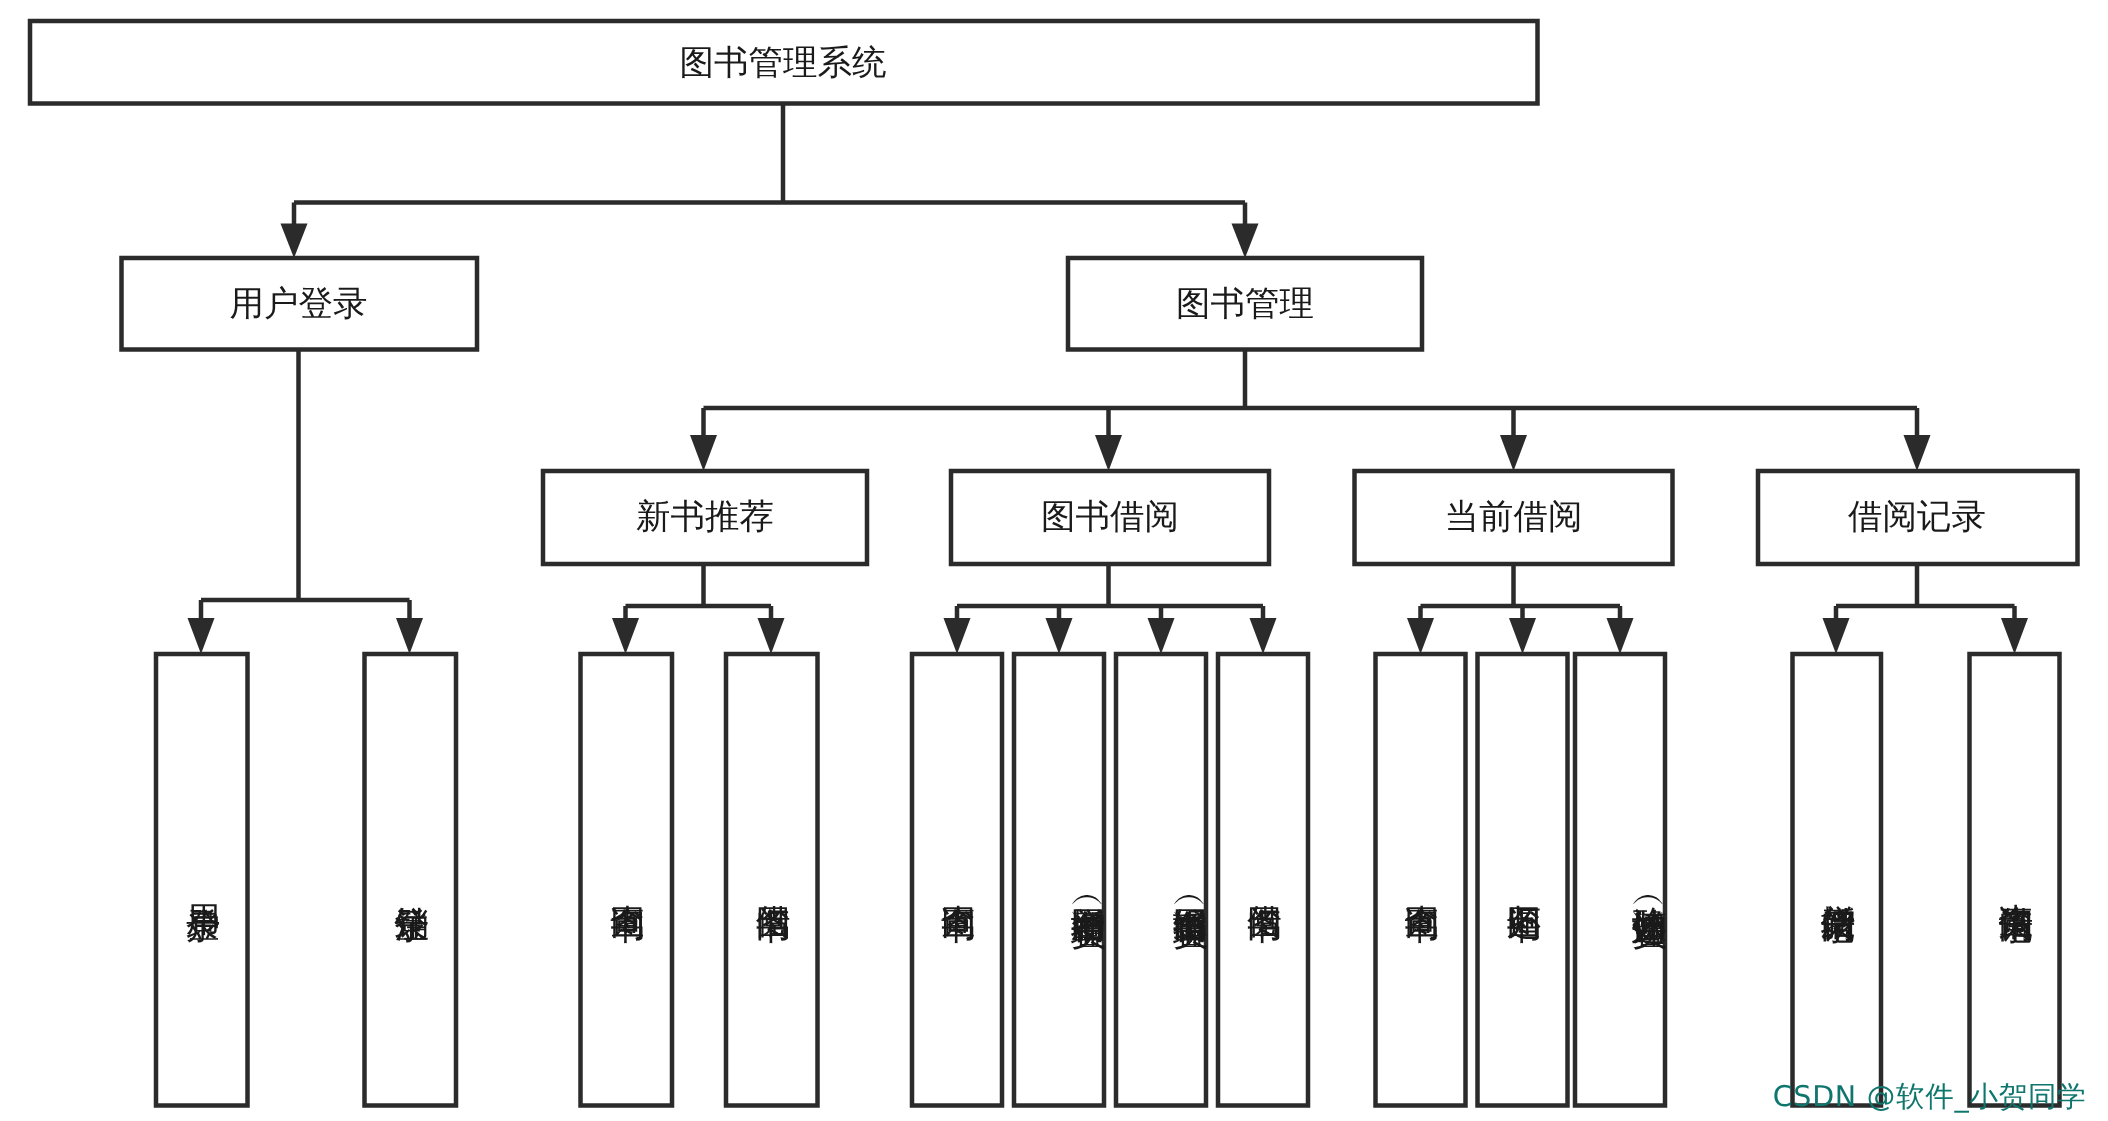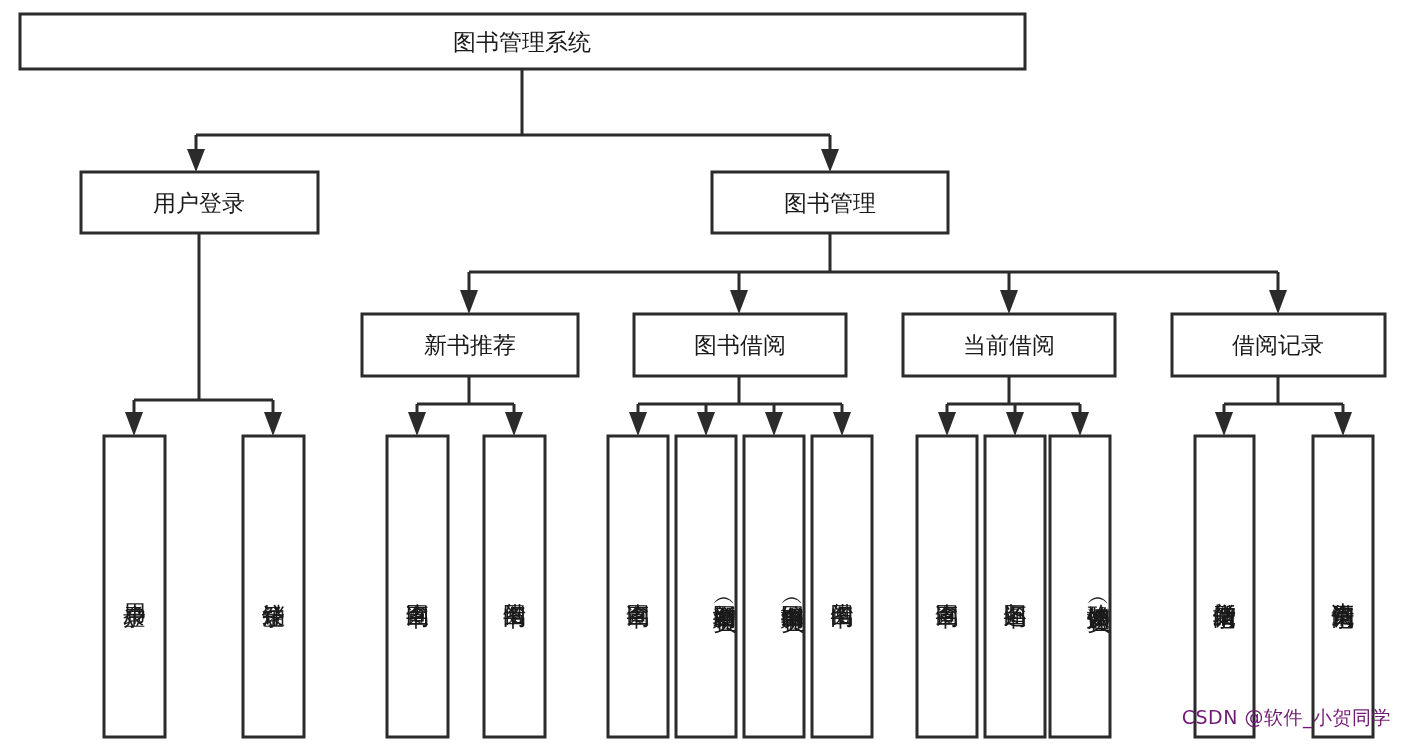--- a/index.html
+++ b/index.html
@@ -58,24 +58,24 @@
     text-orientation: upright;
     letter-spacing: 1px;
     line-height: 1;
     text-align: center;
     white-space: nowrap;
     user-select: none;
   }
   .watermark {
     position: absolute;
     right: 14px;
-    bottom: 16px;
+    bottom: 3px;
     font-family: "DejaVu Sans", "Liberation Sans", sans-serif;
     font-size: 19px;
-    color: #701a75;
+    color: #0f766e;
     letter-spacing: 0.5px;
     white-space: nowrap;
     user-select: none;
   }
 </style>
 </head>
 <body>
 
 <div id="diagram-root">
 

